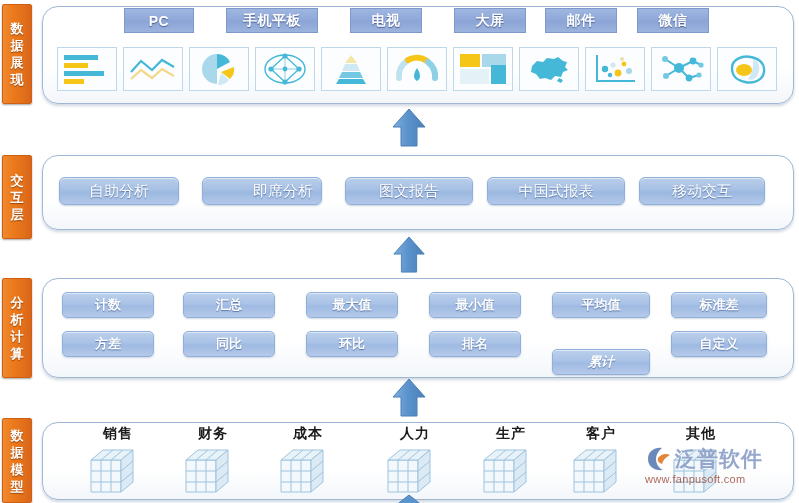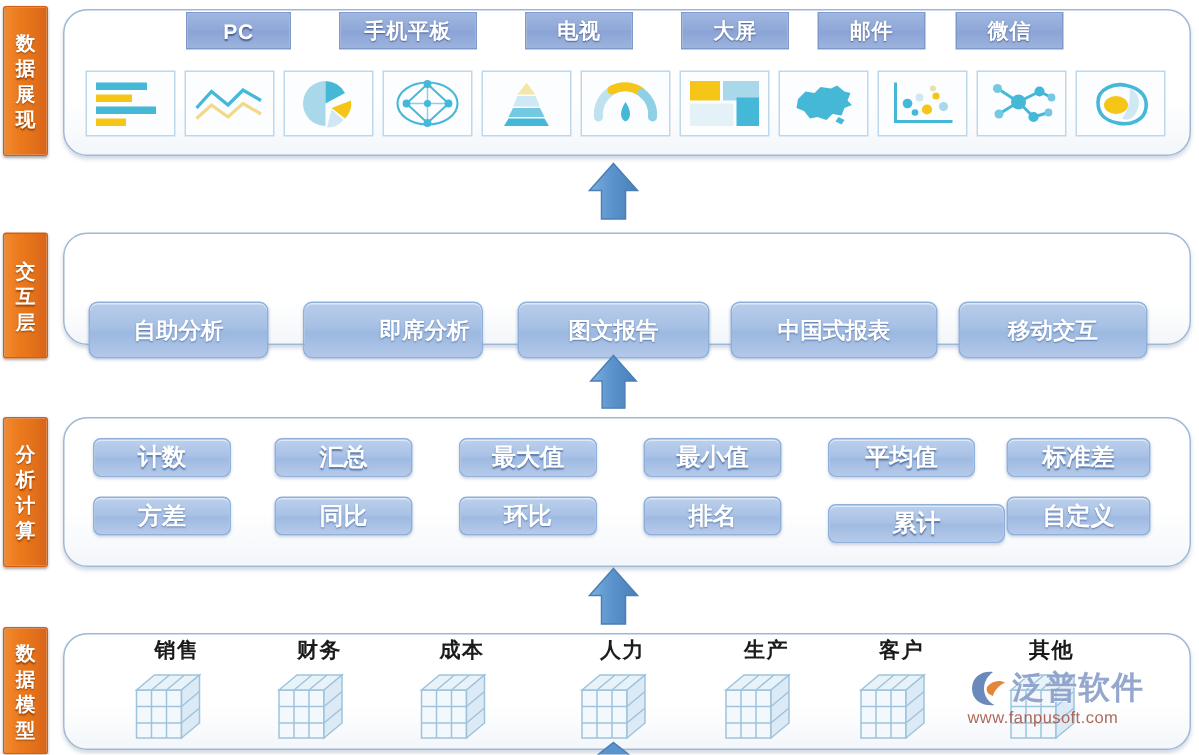--- a/index.html
+++ b/index.html
@@ -61,42 +61,41 @@
     background:#fbfdff;
     border:1px solid #bcd8ea;
     box-sizing:border-box;
     display:flex;align-items:center;justify-content:center;
   }
   .tile svg{display:block;}
 
   
   .pill{
     position:absolute;
-    height:38px;
+    height:28px;
     background:linear-gradient(to bottom,#b9cdea 0%,#a6c0e4 45%,#9bb8e0 55%,#b3c8e9 100%);
     border:1px solid #8fb0da;
     border-radius:6px;
     color:#ffffff;
-    font-size:15px;font-weight:bold;
+    font-size:15px;font-weight:normal;
     display:flex;align-items:center;justify-content:center;
     box-sizing:border-box;
     text-shadow:0 1px 1px rgba(70,100,150,.8);
     box-shadow:inset 0 1px 0 rgba(255,255,255,.55),0 1px 2px rgba(120,140,170,.4);
-    margin-top:24px;
   }
 
   
   .calc{
     position:absolute;
     height:26px;
     background:linear-gradient(to bottom,#bcd0ec 0%,#a9c2e6 45%,#9fbae2 55%,#b6caea 100%);
     border:1px solid #8fb0da;
     border-radius:5px;
     color:#ffffff;
-    font-size:16px;font-weight:bold;
+    font-size:13px;font-weight:bold;
     display:flex;align-items:center;justify-content:center;
     box-sizing:border-box;
     text-shadow:0 1px 1px rgba(70,100,150,.8);
     box-shadow:inset 0 1px 0 rgba(255,255,255,.5),0 1px 2px rgba(120,140,170,.35);
   }
 
   
   .cube-wrap{position:absolute;width:86px;text-align:center;}
   .cube-label{
     font-size:14px;font-weight:bold;color:#1b1b1b;
@@ -306,21 +305,21 @@
   <div class="calc" style="left:183px;top:292px;width:92px;">汇总</div>
   <div class="calc" style="left:306px;top:292px;width:92px;">最大值</div>
   <div class="calc" style="left:429px;top:292px;width:92px;">最小值</div>
   <div class="calc" style="left:552px;top:292px;width:98px;">平均值</div>
   <div class="calc" style="left:671px;top:292px;width:96px;">标准差</div>
 
   <div class="calc" style="left:62px;top:331px;width:92px;">方差</div>
   <div class="calc" style="left:183px;top:331px;width:92px;">同比</div>
   <div class="calc" style="left:306px;top:331px;width:92px;">环比</div>
   <div class="calc" style="left:429px;top:331px;width:92px;">排名</div>
-  <div class="calc" style="left:552px;top:336px;width:118px;">累计</div>
+  <div class="calc" style="left:552px;top:349px;width:98px;font-style:italic;">累计</div>
   <div class="calc" style="left:671px;top:331px;width:96px;">自定义</div>
 
   <svg class="arrow" style="left:392px;top:378px;" width="34" height="40" viewBox="0 0 34 40">
     <path d="M17 1 L33 19 L25 19 L25 38 L9 38 L9 19 L1 19 Z" fill="url(#ag1)" stroke="#4a7fb5" stroke-width="1"></path>
   </svg>
 
   <div class="panel" style="left:42px;top:422px;width:752px;height:78px;"></div>
 
   <div class="cube-wrap" style="left:75px;top:425px;">
     <div class="cube-label">销售</div>

